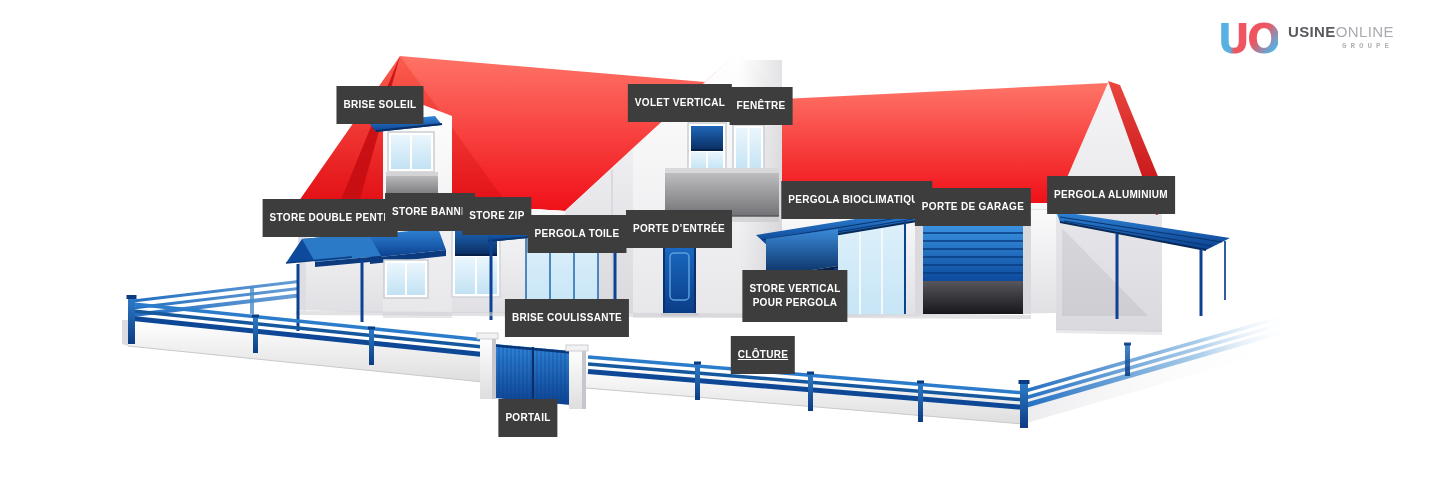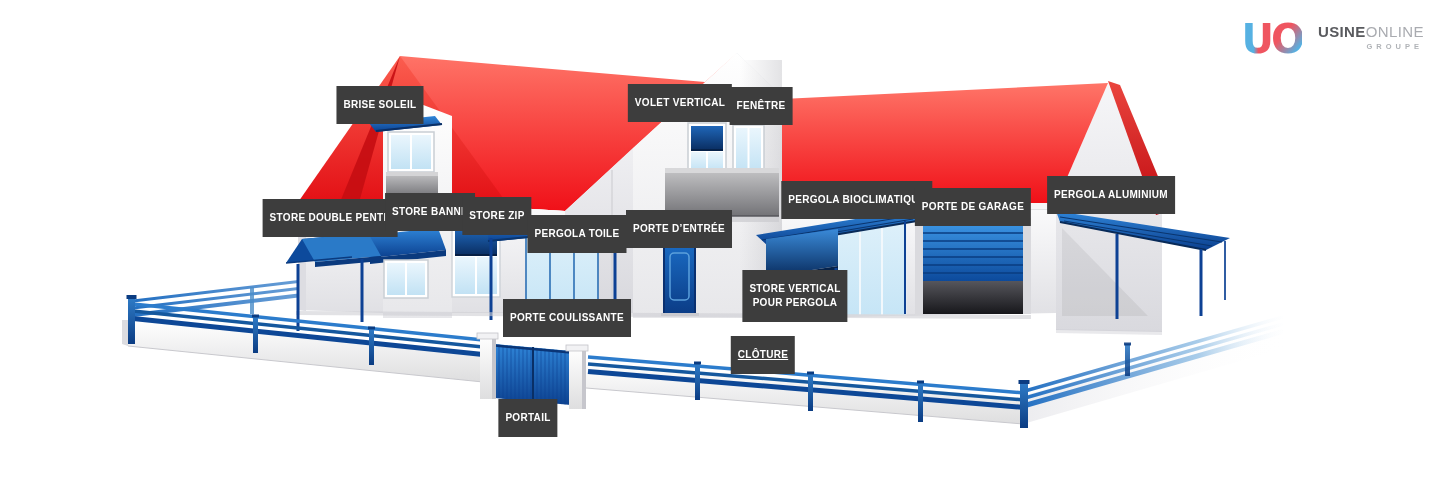--- a/index.html
+++ b/index.html
@@ -8,31 +8,31 @@
   #stage svg{position:absolute;left:0;top:0;}
   
   .product-label{
     position:absolute;transform:translate(-50%,-50%);
     background:var(--label-bg,#3d3d3d);color:var(--label-fg,#fff);
     font:700 10px/1.4 "Liberation Sans",sans-serif;
     letter-spacing:.3px;padding:12px 7px;white-space:pre-line;text-align:center;
     z-index:5;
   }
   
-  .logo{position:absolute;top:18px;right:6px;display:flex;align-items:flex-start;gap:16px;z-index:6;}
+  .logo{position:absolute;top:18px;right:36px;display:flex;align-items:flex-start;gap:10px;z-index:6;}
   .logo-mark{font:800 40px/1 "DejaVu Sans",sans-serif;letter-spacing:-3px;padding-top:1px;}
   .mk-u{background:linear-gradient(90deg,#56b1e2 42%,#ef5560 58%);
         -webkit-background-clip:text;background-clip:text;color:transparent;}
   .mk-o{background:linear-gradient(130deg,#ef5560 40%,#56b1e2 78%);
         -webkit-background-clip:text;background-clip:text;color:transparent;}
   .logo-text{padding-top:6px;}
   .logo-name{font-size:15px;line-height:1;color:#595a5e;font-weight:700;letter-spacing:.4px;}
   .nm-l{color:#a9abb0;font-weight:400;}
   .logo-sub{text-align:right;font-size:7.5px;letter-spacing:4px;color:#b0b3b7;
-            margin-top:3px;font-weight:700;padding-right:1px;}
+            margin-top:3px;font-weight:700;padding-right:1px;font-family:Liberation Mono, monospace;}
 </style>
 </head>
 <body>
 
 <div id="stage">
 
 <svg width="1430" height="484" viewBox="0 0 1430 484">
   <defs>
     <linearGradient id="gRed" x1="0" y1="0" x2="0" y2="1">
           <stop offset="0" stop-color="#ff7568"></stop>
@@ -387,21 +387,21 @@
       <div class="product-label" style="left: 330px; top: 218px;">STORE DOUBLE PENTE</div>
       <div class="product-label" style="left: 430px; top: 212px;">STORE BANNE</div>
       <div class="product-label" style="left: 497px; top: 216px;">STORE ZIP</div>
       <div class="product-label" style="left: 577px; top: 220px; margin-top: 14px;">PERGOLA TOILE</div>
       <div class="product-label" style="left: 679px; top: 229px;">PORTE D’ENTRÉE</div>
       <div class="product-label" style="left: 857px; top: 200px;">PERGOLA BIOCLIMATIQUE</div>
       <div class="product-label" style="left: 973px; top: 207px;">PORTE DE GARAGE</div>
       <div class="product-label" style="left: 1111px; top: 195px;">PERGOLA ALUMINIUM</div>
       <div class="product-label" style="left: 795px; top: 296px;">STORE VERTICAL
 POUR PERGOLA</div>
-      <div class="product-label" style="left: 567px; top: 318px;">PORTE COULISSANTE</div>
+      <div class="product-label" style="left: 567px; top: 318px;">BRISE COULISSANTE</div>
       <div class="product-label" style="left: 763px; top: 355px; text-decoration: underline;">CLÔTURE</div>
       <div class="product-label" style="left: 528px; top: 418px;">PORTAIL</div>
     </div>
 
   <div class="logo">
     <div class="logo-mark"><span class="mk-u">U</span><span class="mk-o">O</span></div>
     <div class="logo-text">
       <div class="logo-name"><span class="nm-b">USINE</span><span class="nm-l">ONLINE</span></div>
       <div class="logo-sub">GROUPE</div>
     </div>

